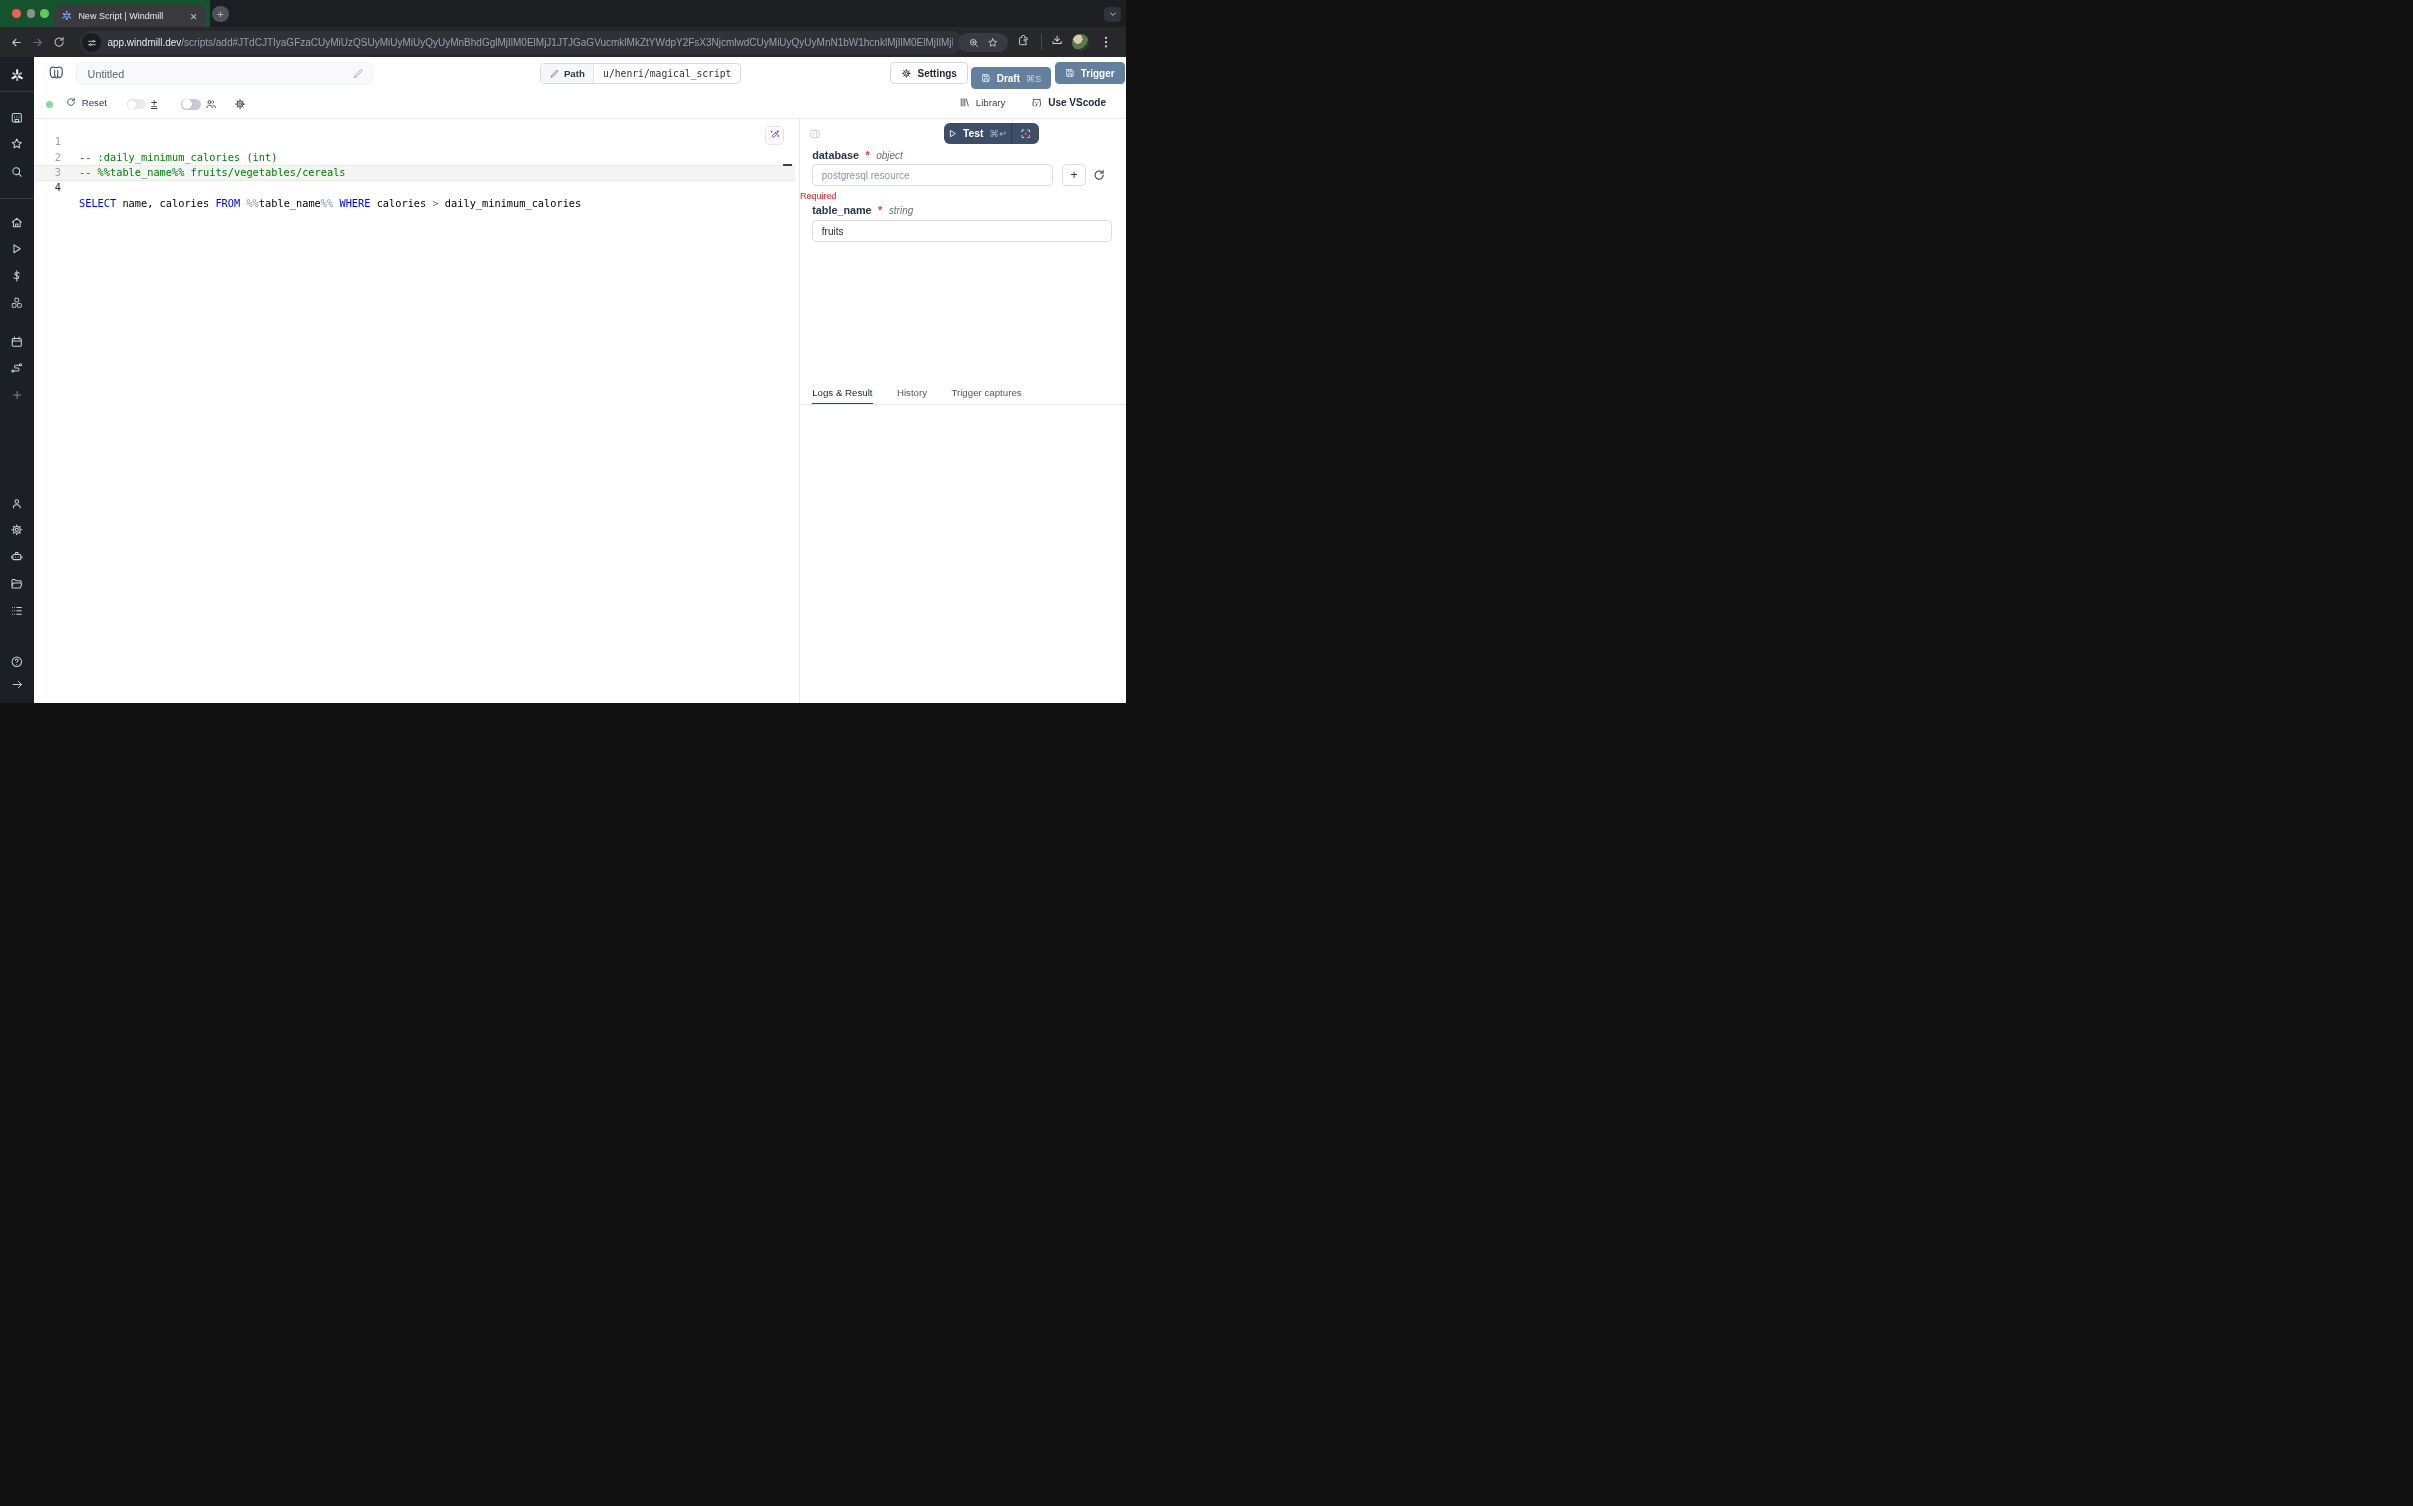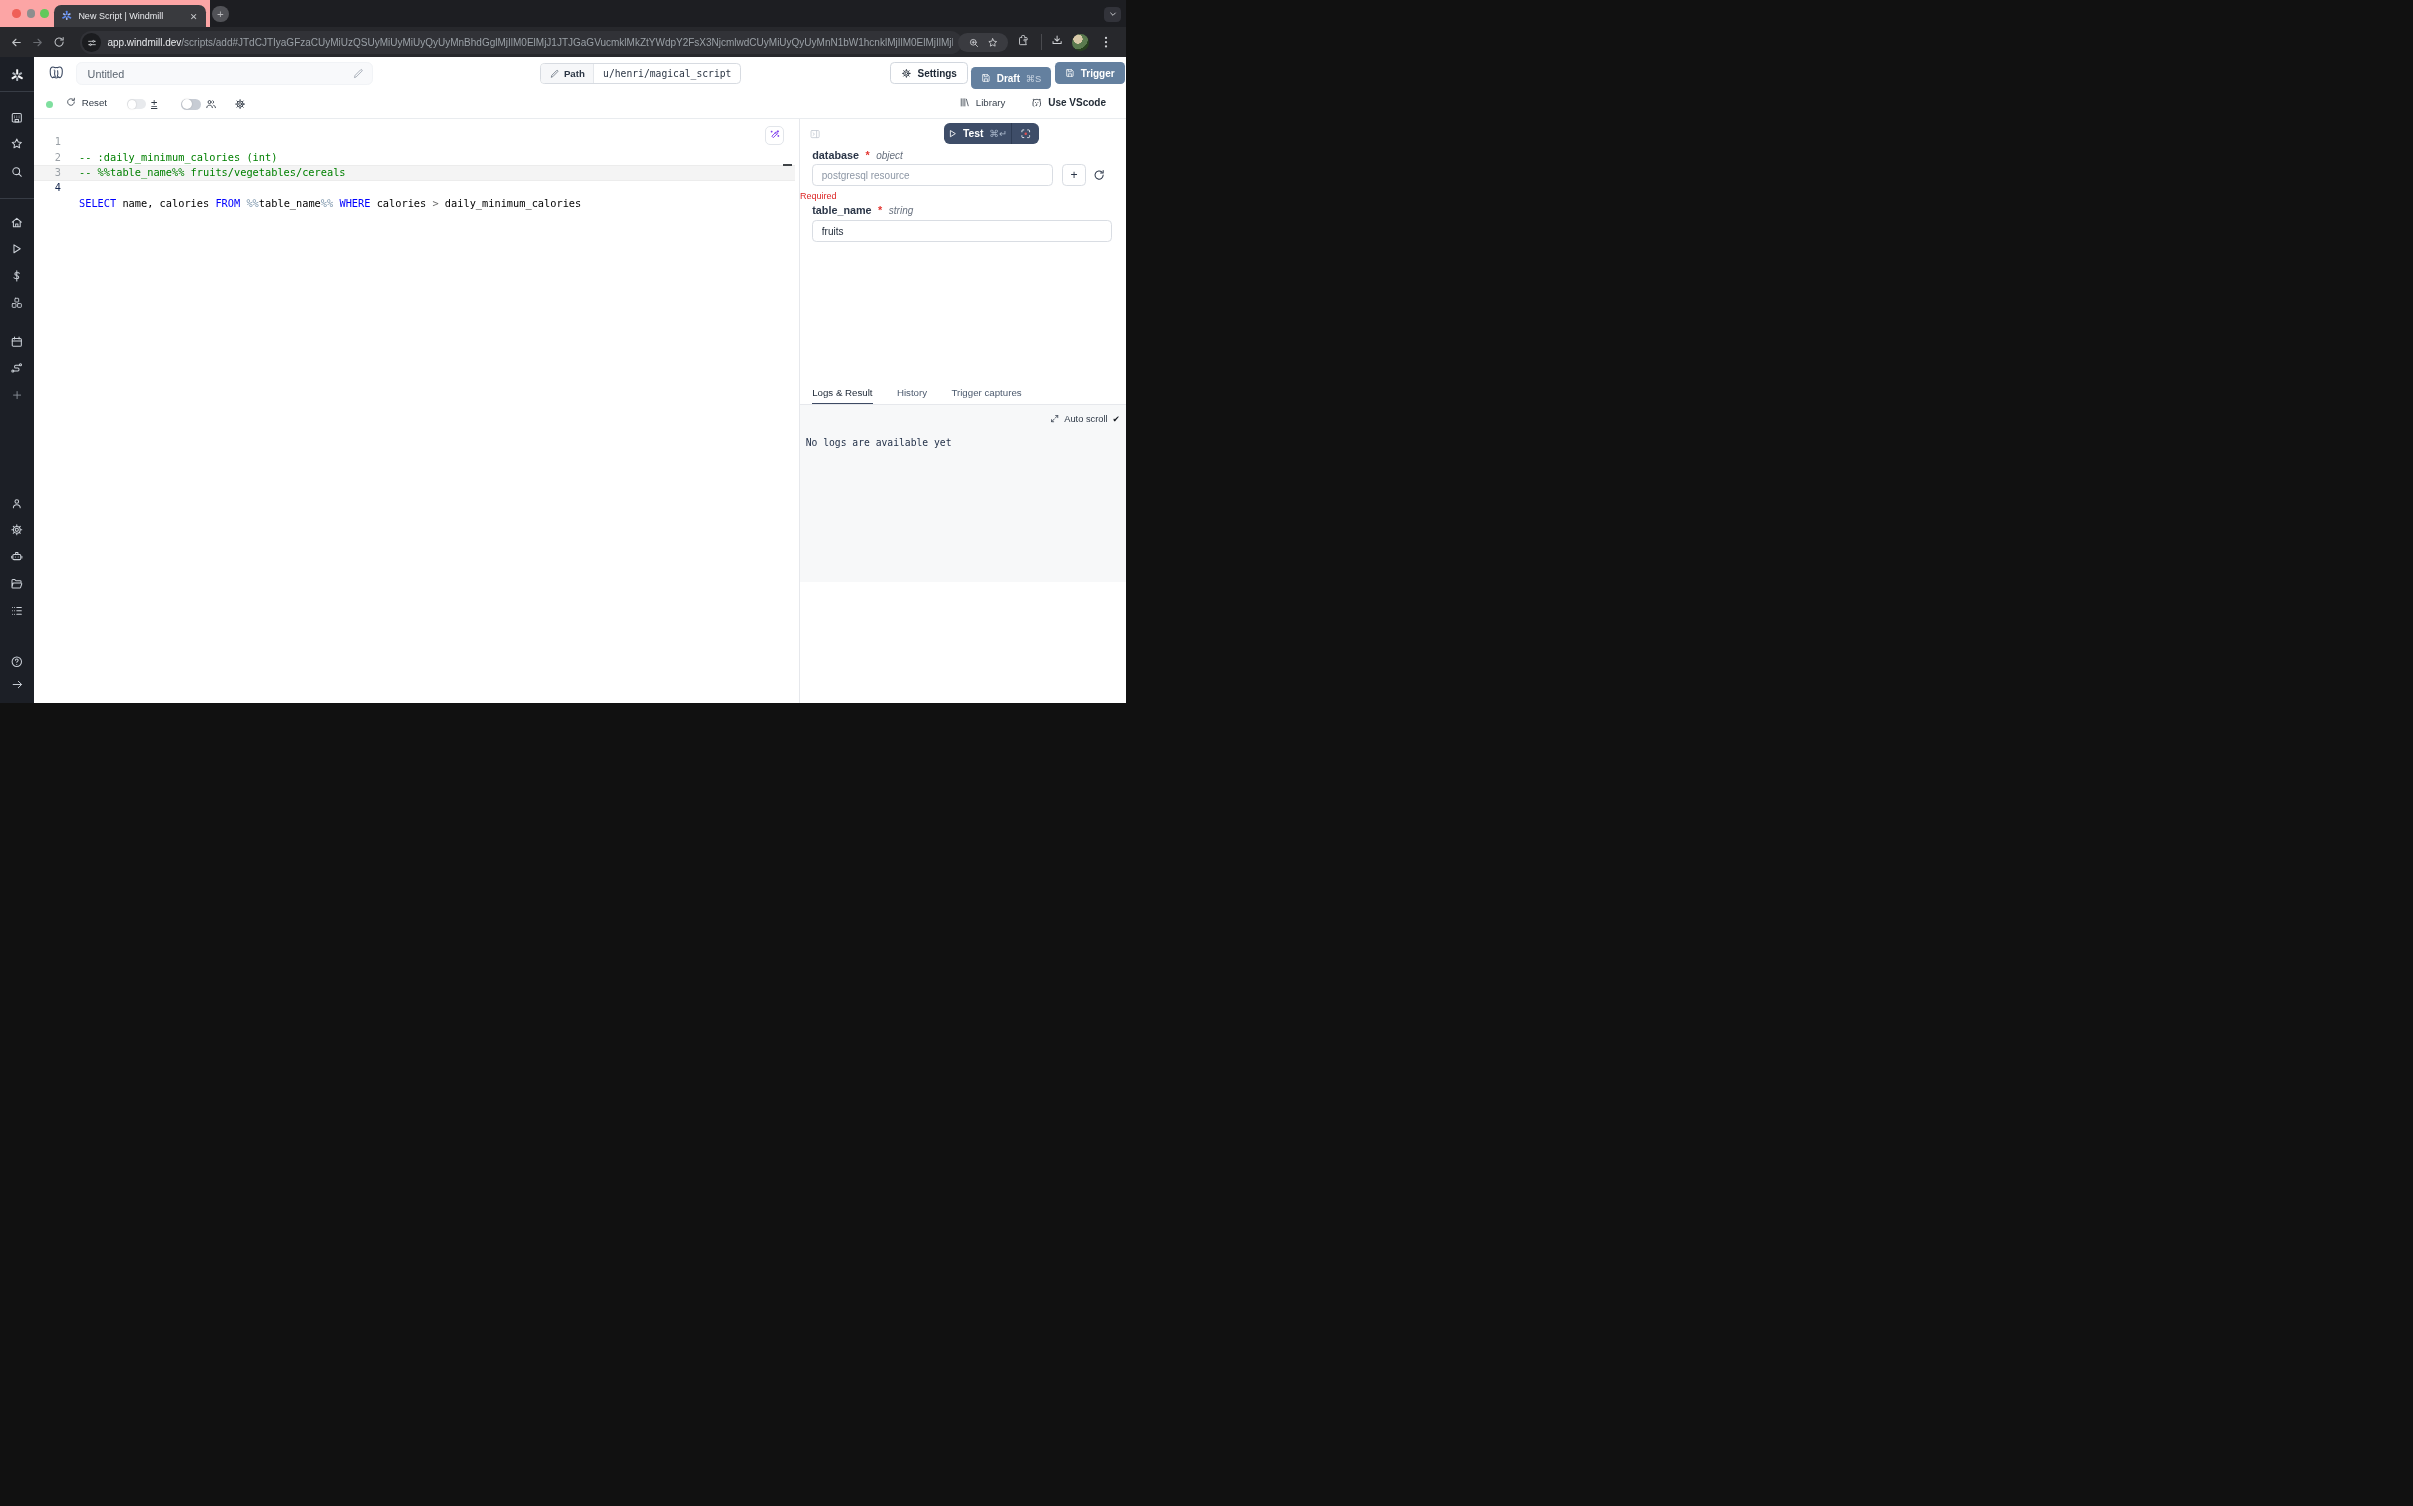--- a/index.html
+++ b/index.html
@@ -2,21 +2,21 @@
 <html style="font-size:11.5px"><head>
 <meta charset="utf-8">
 <style>
   html,body{margin:0;padding:0;background:#111;}
   *{box-sizing:border-box;}
   #window{position:relative;width:1126px;height:703px;background:#fff;overflow:hidden;
     font-family:"Liberation Sans",sans-serif;-webkit-font-smoothing:antialiased;}
   .abs{position:absolute;}
 
   
-  #tabbar{left:0;top:0;width:984px;height:27px;background:#fca5a5;}
+  #tabbar{left:0;top:0;width:984px;height:27px;background:#14532d;}
   #tabbar-dark{left:210px;top:0;width:917px;height:27px;background:#1d1e22;}
   .traffic{top:9.3px;width:8.6px;height:8.6px;border-radius:50%;}
   #tab{left:54px;top:5px;width:152px;height:22px;background:#393a3e;border-radius:7.2px 7.2px 0 0;
     display:flex;align-items:center;padding:0 7.2px;color:#e8eaed;font-size:9px;}
   #tab .title{flex:1;margin-left:5.7px;white-space:nowrap;overflow:hidden;}
   #tab-close{color:#c8cacd;font-size:9.3px;cursor:default;padding:0 1.4px;}
   #newtab{left:212px;top:5.7px;width:16.5px;height:16.5px;border-radius:50%;background:#515257;color:#b9babd;
     display:flex;align-items:center;justify-content:center;font-size:11.5px;}
   #tabsearch{left:1104px;top:6.5px;width:17px;height:15px;border-radius:4.3px;background:#32333a;
     display:flex;align-items:center;justify-content:center;}
@@ -517,27 +517,17 @@
         <span class="tp">string</span>
       </div>
       <input id="tninput" class="abs" value="fruits" style="">
 
       <div id="tabs" class="abs">
         <span class="ptab active">Logs &amp; Result</span>
         <span class="ptab">History</span>
         <span class="ptab">Trigger captures</span>
       </div>
 
-      <div id="logs" class="abs">
-        <div id="autoscroll">
-          <svg class="ic" width="9.3" height="9.3" viewBox="0 0 24 24" style="stroke:#2e3947;stroke-width:2;">
-            <path d="M14.5 4H20v5.5M20 4l-6.5 6.5M9.5 20H4v-5.5M4 20l6.5-6.5"></path>
-          </svg>
-          <span>Auto scroll</span>
-          <span class="chk">✔</span>
-        </div>
-        <div id="nolegs">No logs are available yet</div>
-      </div>
 
     </div>
   </div>
 </div>
 
 
 </body></html>

